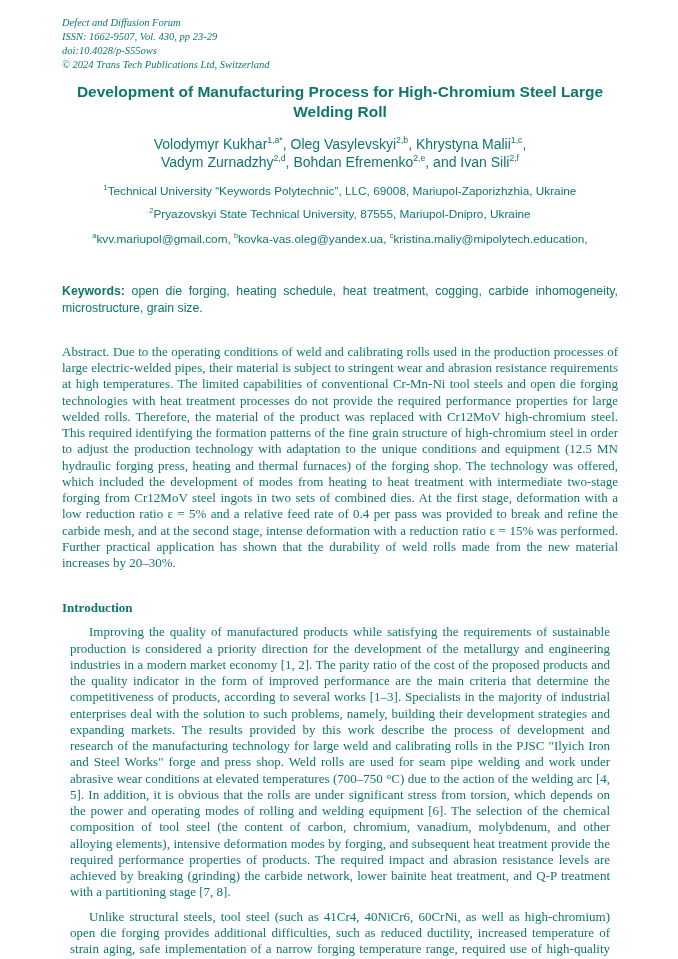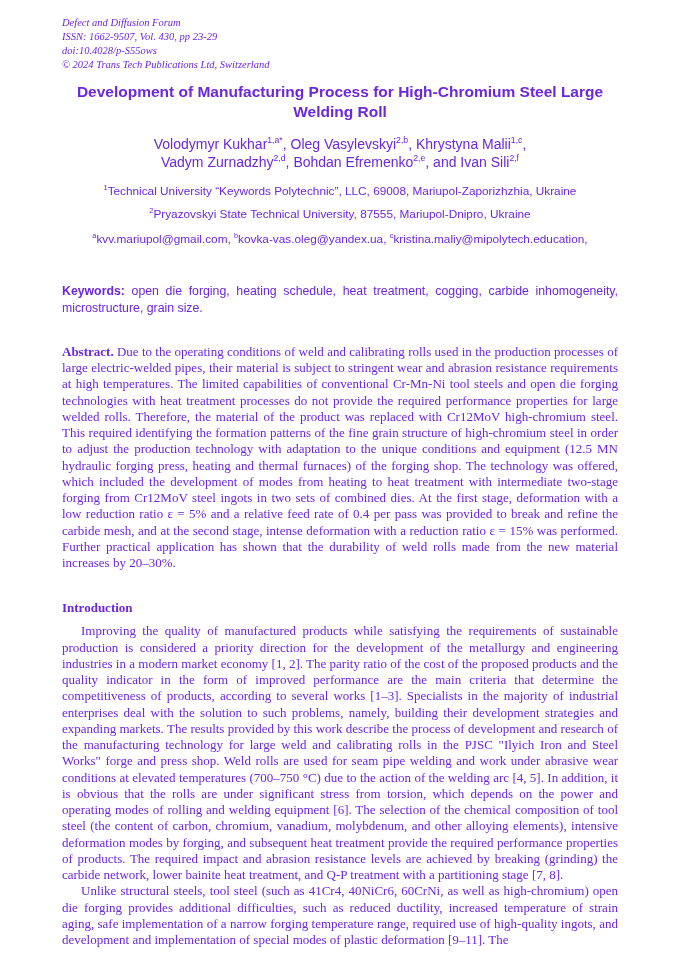--- a/index.html
+++ b/index.html
@@ -3,21 +3,21 @@
 <meta charset="utf-8">
 <style>
   html, body { margin: 0; padding: 0; background: #ffffff; }
   .page {
     position: relative;
     width: 678px;
     height: 959px;
     box-sizing: border-box;
     padding: 16px 60px 0 62px;
     background: #ffffff;
-    color: #6d28d9;
+    color: #0f766e;
     font-family: "Liberation Serif", serif;
     overflow: hidden;
   }
   .header {
     display: flex;
     justify-content: space-between;
     font-style: italic;
     font-size: 10.5px;
     line-height: 1.34;
   }
@@ -60,33 +60,33 @@
     text-align: justify;
     margin: 34px 0 0;
   }
   .keywords .kw-label { font-weight: bold; }
   .abstract {
     font-size: 13px;
     line-height: 1.25;
     text-align: justify;
     margin: 27px 0 0;
   }
-  .abstract .abs-label { font-weight: bold; margin-top: 23px; }
+  .abstract .abs-label { font-weight: normal; margin-top: 23px; }
   .section-heading {
     font-size: 13px;
     font-weight: bold;
     font-family: "Liberation Serif", serif;
     margin: 29px 0 7px;
   }
   .body-para {
     font-size: 13px;
     line-height: 1.25;
     text-align: justify;
     text-indent: 19px;
-    margin: 0;
+    margin: 8px;
   }
 </style>
 </head>
 <body>
 
 <div class="page">
 
   <div class="header">
     <div class="header-left">
       <div>Defect and Diffusion Forum</div>

